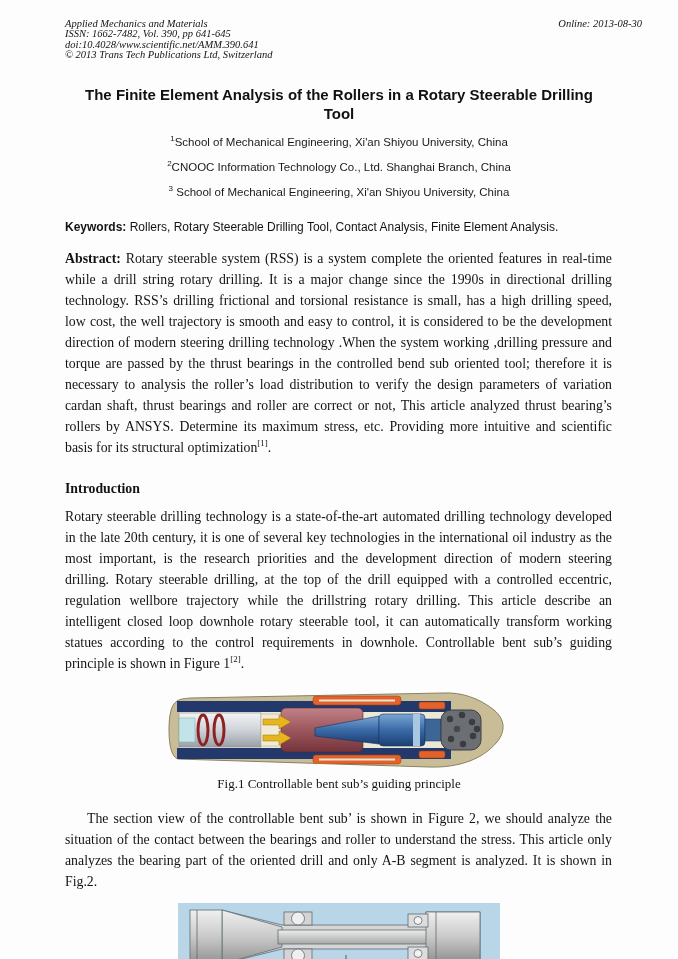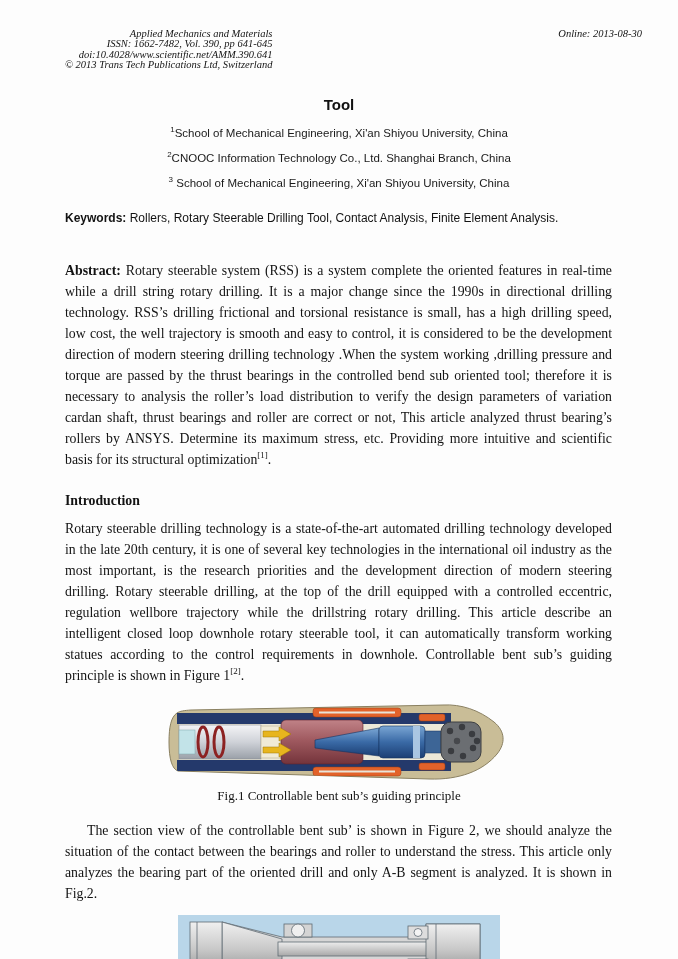--- a/index.html
+++ b/index.html
@@ -3,22 +3,22 @@
 <meta charset="utf-8">
 <style>
   html,body { margin:0; padding:0; background:#ffffff; }
   .page {
     position:relative; width:678px; height:959px; background:#fdfdfd;
     font-family:"Liberation Serif", serif; color:#131313; overflow:hidden;
     box-sizing:border-box;
   }
   
   .header { display:flex; justify-content:space-between; align-items:flex-start;
-    margin:29px 36px 0 65px; font-style:italic; font-size:10.5px; line-height:10.3px;
-    font-family:"Liberation Serif", serif;text-align:right; }
+    margin:19px 36px 0 65px; font-style:italic; font-size:10.5px; line-height:10.3px;
+    font-family:"Liberation Serif", serif; }
   .header-left div { white-space:nowrap; }
   .header-right { }
 
   
   .title { margin:25px auto 0 auto; width:580px; text-align:center;
     font-family:"Liberation Sans", sans-serif; font-weight:bold; font-size:15px;
     line-height:19px; color:#111; }
   .title .tline { display:block; }
 
   .authors { margin-top:7px; text-align:center;
@@ -30,21 +30,21 @@
   .affil-line sup, .emails-line sup { font-size:8px; }
 
   
   .keywords { margin:22px 66px 0 65px;
     font-family:"Liberation Sans", sans-serif; font-size:12px; line-height:15px; }
   .keywords b { font-weight:bold; }
 
   
   .bodyblock { margin:0 66px 0 65px; font-size:13.8px; line-height:21px;
     text-align:justify; }
-  .abstract { margin-top:34px; }
+  .abstract { margin-top:13px; }
   .abstract b, .section-heading { font-weight:bold; }
   .bodyblock sup { font-size:9px; line-height:0; }
   .section-heading { margin:23px 66px 0 65px; font-size:13.8px; }
   .intro-para { margin-top:9px; }
   .para-indent { margin-top:16px; text-indent:22px; }
 
   
   .figure-wrap { text-align:center; }
   .fig1-wrap { margin-top:15px; }
   .fig2-wrap { margin-top:11px; }
@@ -60,20 +60,21 @@
     <div class="header-left">
       <div>Applied Mechanics and Materials</div>
       <div>ISSN: 1662-7482, Vol. 390, pp 641-645</div>
       <div>doi:10.4028/www.scientific.net/AMM.390.641</div>
       <div>© 2013 Trans Tech Publications Ltd, Switzerland</div>
     </div>
     <div class="header-right">Online: 2013-08-30</div>
   </div>
 
   <h1 class="title">
+    <span class="tline">The Finite Element Analysis of the Rollers in a Rotary Steerable Drilling</span>
     <span class="tline">Tool</span>
   </h1>
 
 
   <div class="affil-line"><sup>1</sup><span>School of Mechanical Engineering, Xi'an Shiyou University, China</span></div>
   <div class="affil-line"><sup>2</sup><span>CNOOC Information Technology Co., Ltd. Shanghai Branch, China</span></div>
   <div class="affil-line"><sup>3</sup><span> School of Mechanical Engineering, Xi'an Shiyou University, China</span></div>
 
 
   <p class="keywords"><b>Keywords:</b><span> Rollers, Rotary Steerable Drilling Tool, Contact Analysis, Finite Element Analysis.</span></p>

